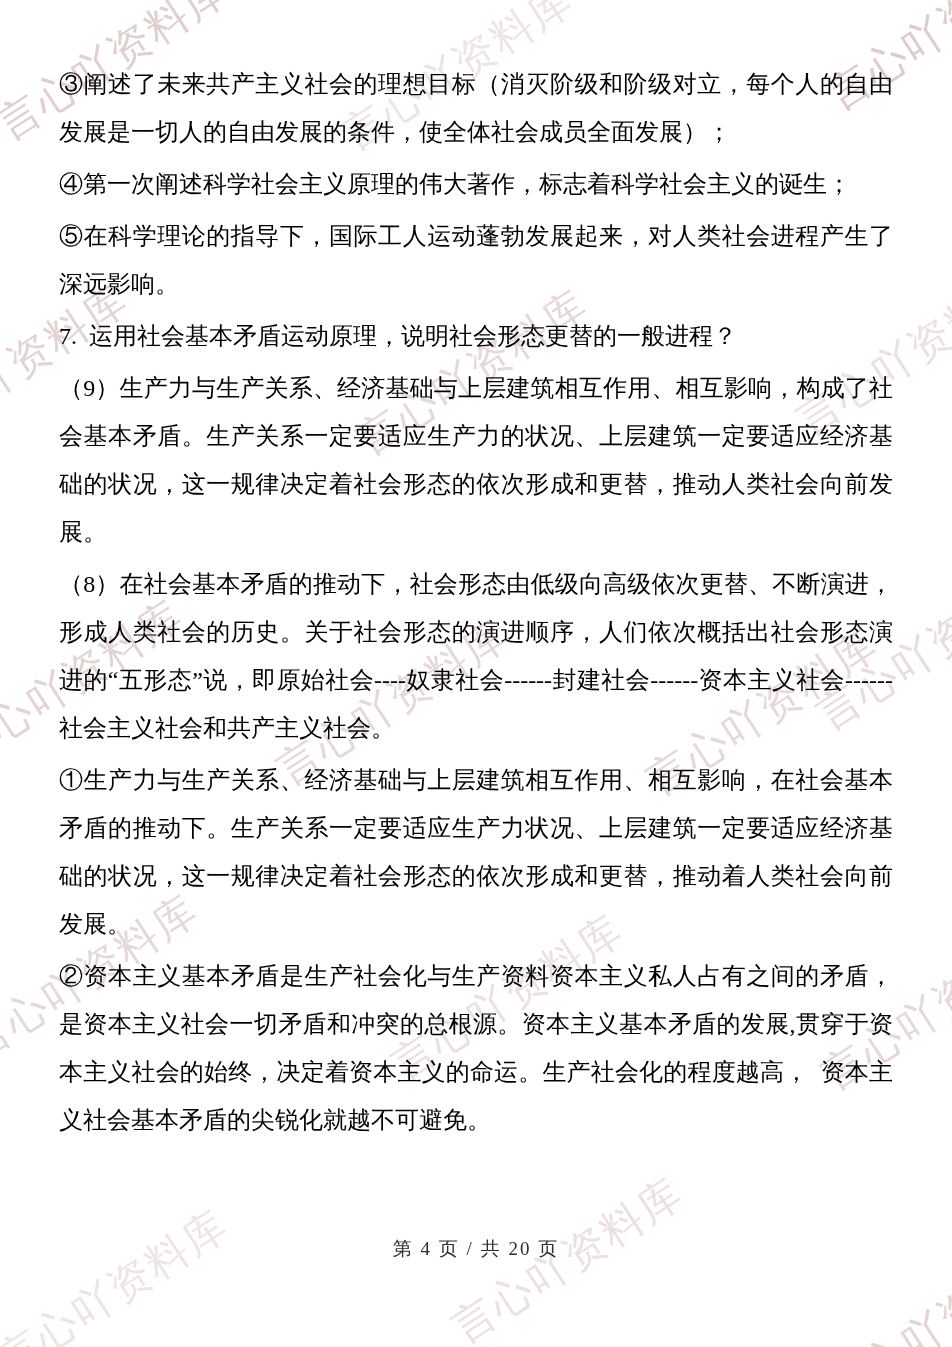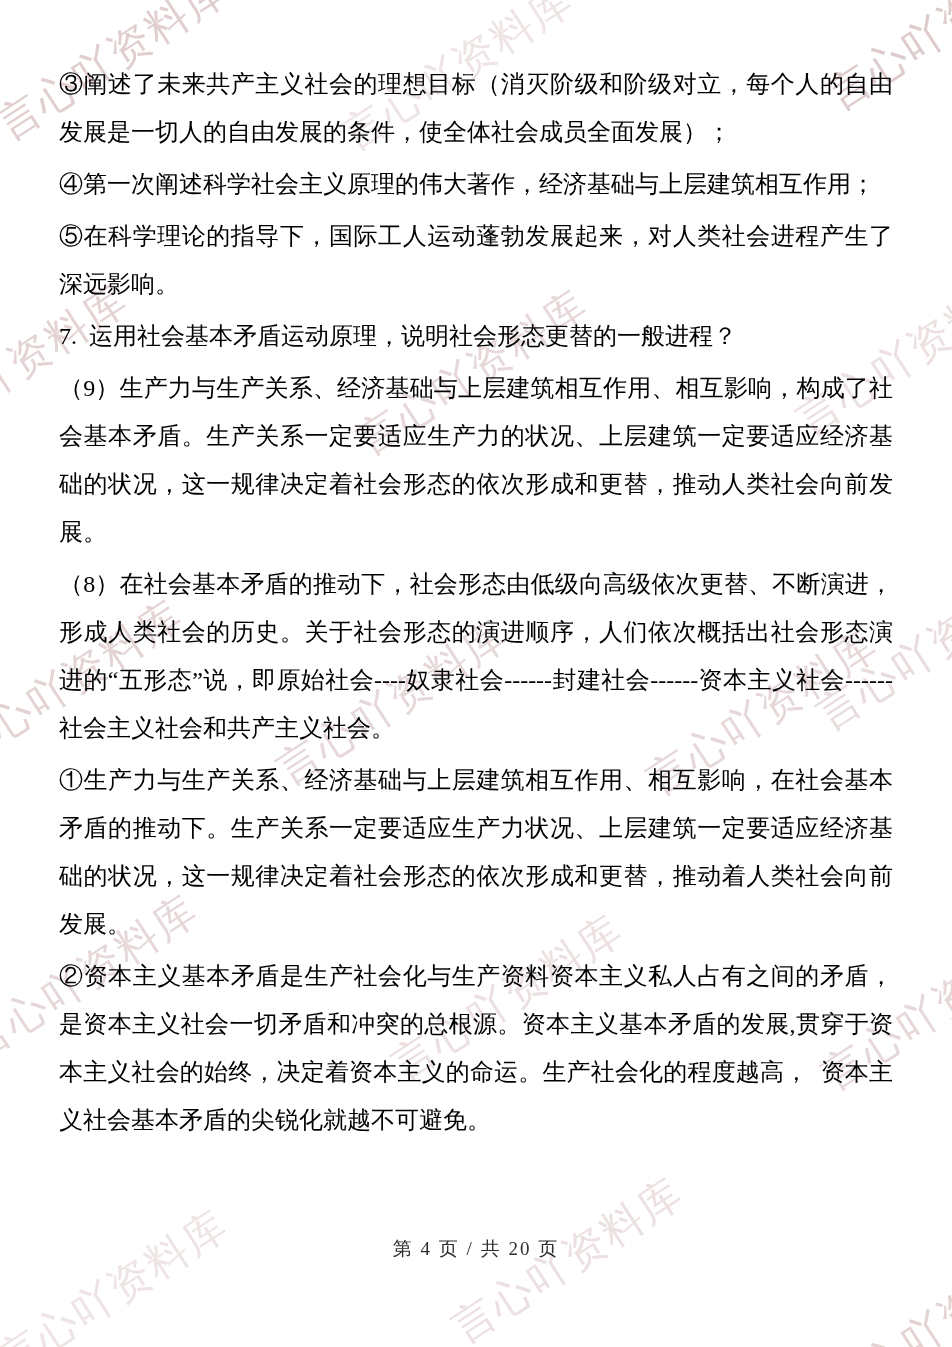--- a/index.html
+++ b/index.html
@@ -79,21 +79,21 @@
       <div class="wm" style="left: 800px; top: 618px; opacity: 0.4; color: rgb(201, 169, 169);">言心吖资料库</div>
       <div class="wm" style="left: -50px; top: 948px; opacity: 0.45; color: rgb(201, 169, 169);">言心吖资料库</div>
       <div class="wm" style="left: 375px; top: 968px; opacity: 0.35; color: rgb(201, 169, 169);">言心吖资料库</div>
       <div class="wm" style="left: 805px; top: 978px; opacity: 0.45; color: rgb(201, 169, 169);">言心吖资料库</div>
       <div class="wm" style="left: -20px; top: 1263px; opacity: 0.3; color: rgb(201, 169, 169);">言心吖资料库</div>
       <div class="wm" style="left: 435px; top: 1231px; opacity: 0.35; color: rgb(201, 169, 169);">言心吖资料库</div>
       <div class="wm" style="left: 810px; top: 1293px; opacity: 0.5; color: rgb(201, 169, 169);">言心吖资料库</div>
     </div>
   <main class="content" id="content">
       <p class="para">③阐述了未来共产主义社会的理想目标（消灭阶级和阶级对立，每个人的自由发展是一切人的自由发展的条件，使全体社会成员全面发展）；</p>
-      <p class="para">④第一次阐述科学社会主义原理的伟大著作，经济基础与上层建筑相互作用；</p>
+      <p class="para">④第一次阐述科学社会主义原理的伟大著作，标志着科学社会主义的诞生；</p>
       <p class="para">⑤在科学理论的指导下，国际工人运动蓬勃发展起来，对人类社会进程产生了深远影响。</p>
       <p class="para heading">7.  运用社会基本矛盾运动原理，说明社会形态更替的一般进程？</p>
       <p class="para">（9）生产力与生产关系、经济基础与上层建筑相互作用、相互影响，构成了社会基本矛盾。生产关系一定要适应生产力的状况、上层建筑一定要适应经济基础的状况，这一规律决定着社会形态的依次形成和更替，推动人类社会向前发展。</p>
       <p class="para">（8）在社会基本矛盾的推动下，社会形态由低级向高级依次更替、不断演进，形成人类社会的历史。关于社会形态的演进顺序，人们依次概括出社会形态演进的“五形态”说，即原始社会----奴隶社会------封建社会------资本主义社会------社会主义社会和共产主义社会。</p>
       <p class="para">①生产力与生产关系、经济基础与上层建筑相互作用、相互影响，在社会基本矛盾的推动下。生产关系一定要适应生产力状况、上层建筑一定要适应经济基础的状况，这一规律决定着社会形态的依次形成和更替，推动着人类社会向前发展。</p>
       <p class="para">②资本主义基本矛盾是生产社会化与生产资料资本主义私人占有之间的矛盾， 是资本主义社会一切矛盾和冲突的总根源。资本主义基本矛盾的发展,贯穿于资本主义社会的始终，决定着资本主义的命运。生产社会化的程度越高，  资本主义社会基本矛盾的尖锐化就越不可避免。</p>
     </main>
   <footer class="page-footer">
     <span>第 4 页 / 共 20 页</span>
   </footer>

